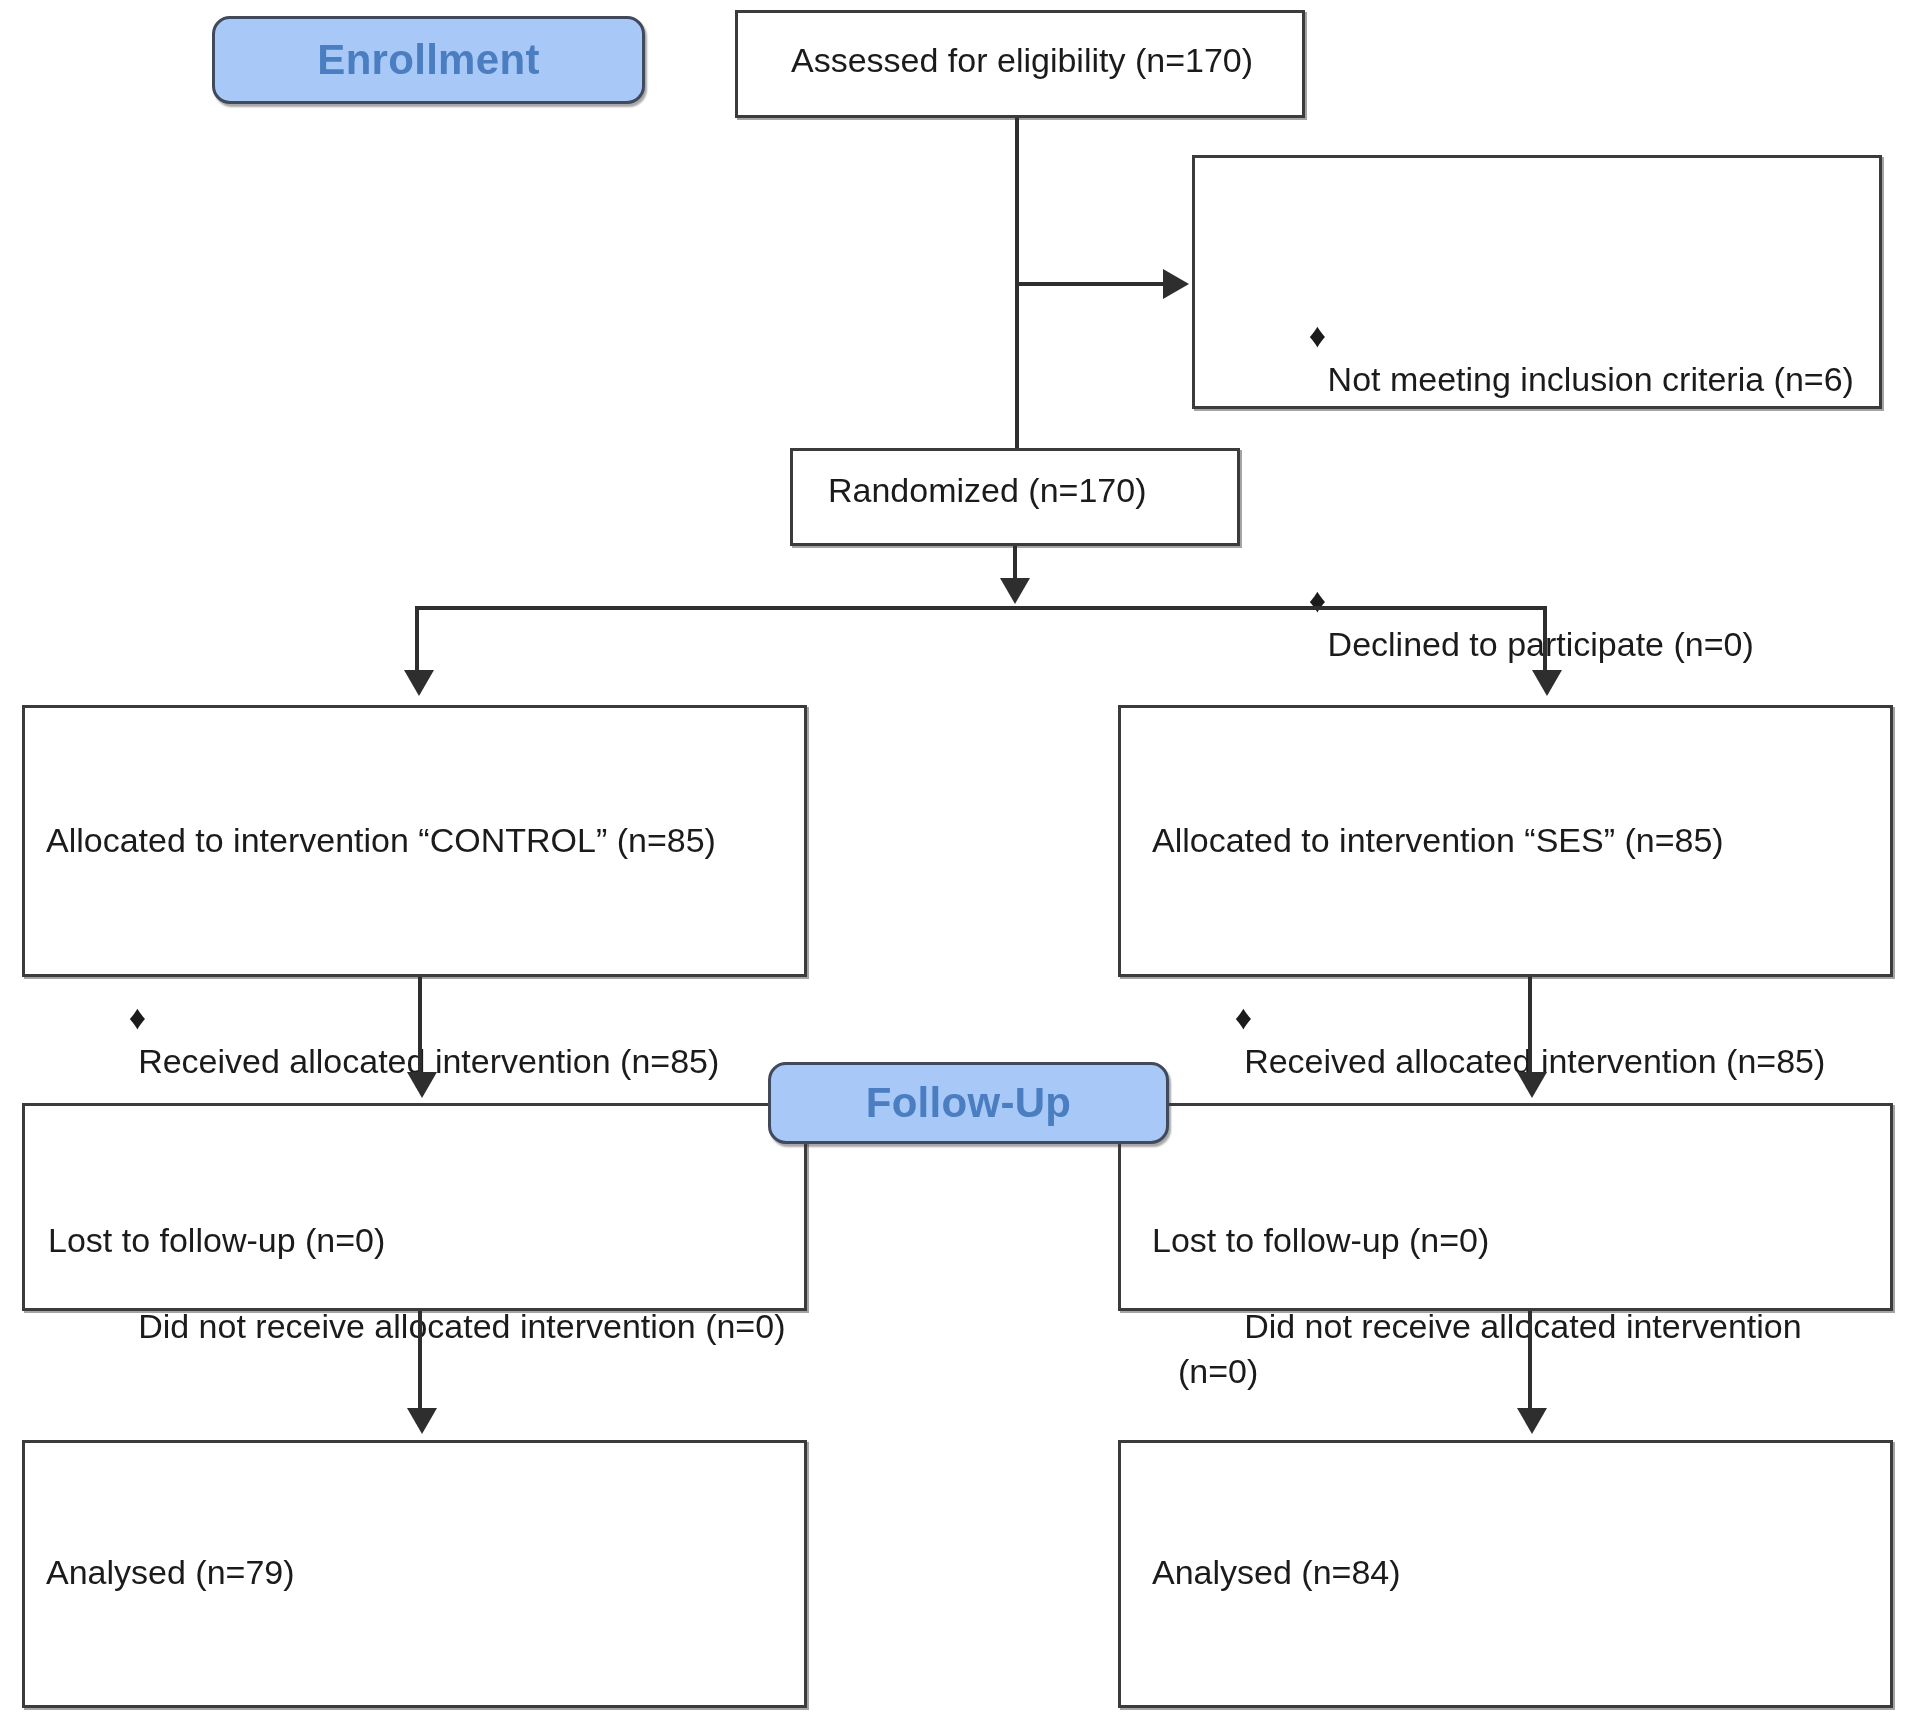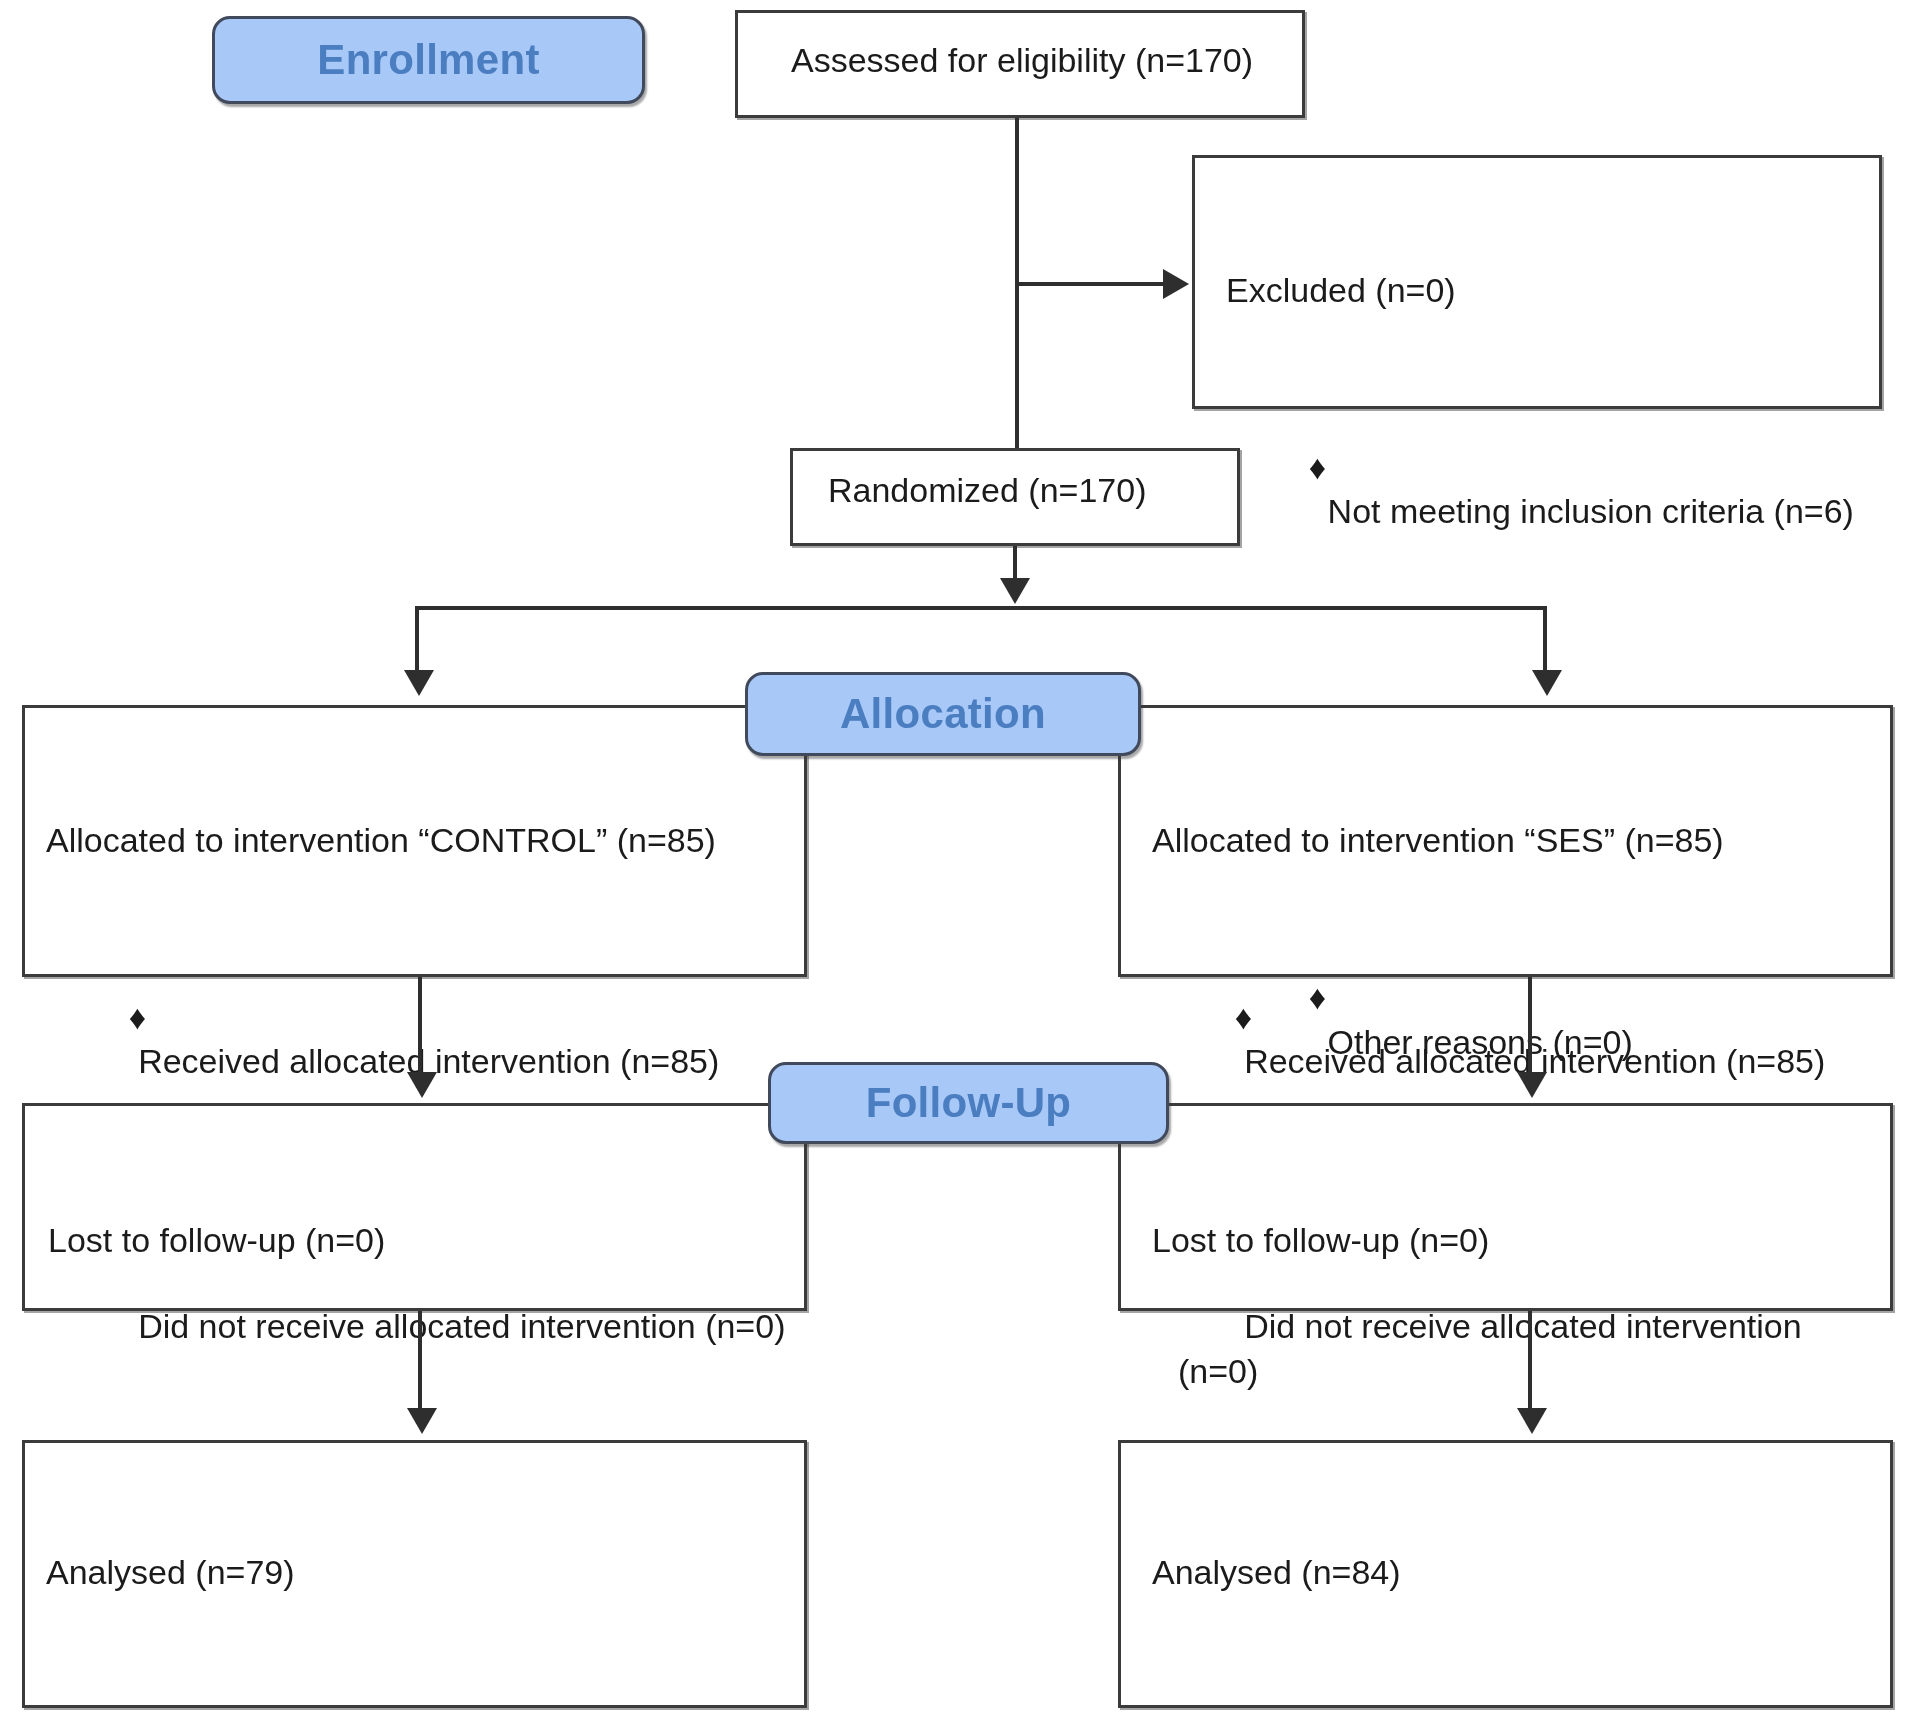--- a/index.html
+++ b/index.html
@@ -108,21 +108,20 @@
   <div class="box" style="left:735px; top:10px; width:570px; height:108px;"></div>
   <div class="box-text" style="left:775px; top:38px; width:520px;margin-left:16px;">Assessed for eligibility (n=170)</div>
 
   <div class="vline" style="left:1015px; top:118px; height:330px;"></div>
 
   <div class="hline" style="left:1015px; top:282px; width:148px;"></div>
   <div class="arrow-right" style="left:1163px; top:269px;"></div>
 
   <div class="box" style="left:1192px; top:155px; width:690px; height:254px;"></div>
   <div class="box-text" style="left:1226px; top:180px; width:650px;">
-    <span class="blk">Excluded (n=0)</span>
     <span class="bullet-row">
       <span>♦</span>
       <span>&nbsp; </span><span>Not meeting inclusion criteria (n=6)</span>
     </span>
     <span class="bullet-row">
       <span>♦</span>
       <span>&nbsp; </span><span>Declined to participate (n=0)</span>
     </span>
     <span class="bullet-row">
       <span>♦</span>
@@ -161,23 +160,20 @@
     <span class="bullet-row">
       <span>♦</span>
       <span>&nbsp;</span><span>Received allocated intervention (n=85)</span>
     </span>
     <span class="bullet-row">
       <span>♦</span>
       <span>&nbsp;</span><span>Did not receive allocated intervention  (n=0)</span>
     </span>
   </div>
 
-  <div class="stage" style="left:745px; top:672px; width:396px; height:84px;">
-    <span>Allocation</span>
-  </div>
 
   <div class="vline" style="left:418px; top:977px; height:100px;"></div>
   <div class="arrow-down" style="left:407px; top:1072px;"></div>
   <div class="vline" style="left:1528px; top:977px; height:100px;"></div>
   <div class="arrow-down" style="left:1517px; top:1072px;"></div>
 
   <div class="box" style="left:22px; top:1103px; width:785px; height:208px;"></div>
   <div class="box-text" style="left:48px; top:1130px; width:740px;">
     <span class="blk">Lost to follow-up (n=0)</span>
     <span class="gap"></span>

